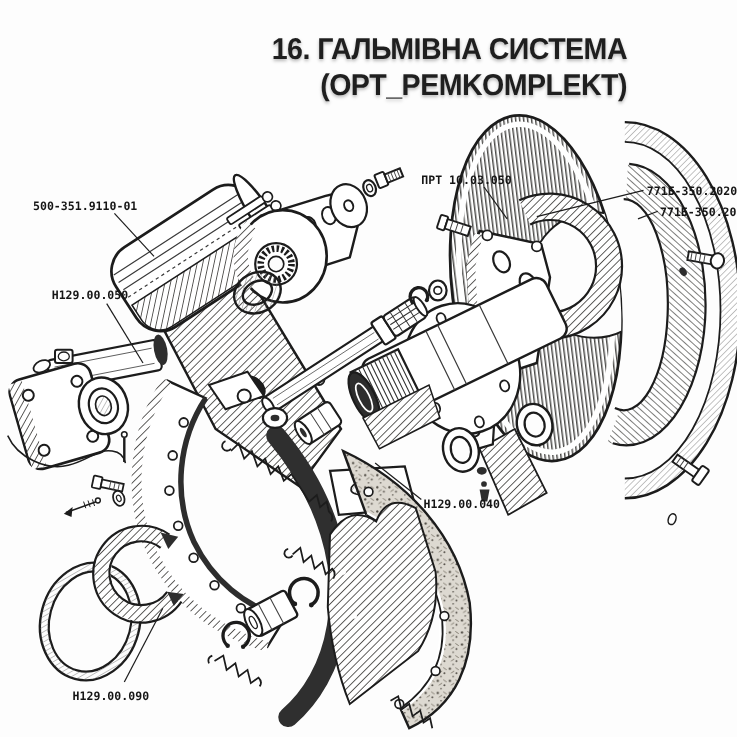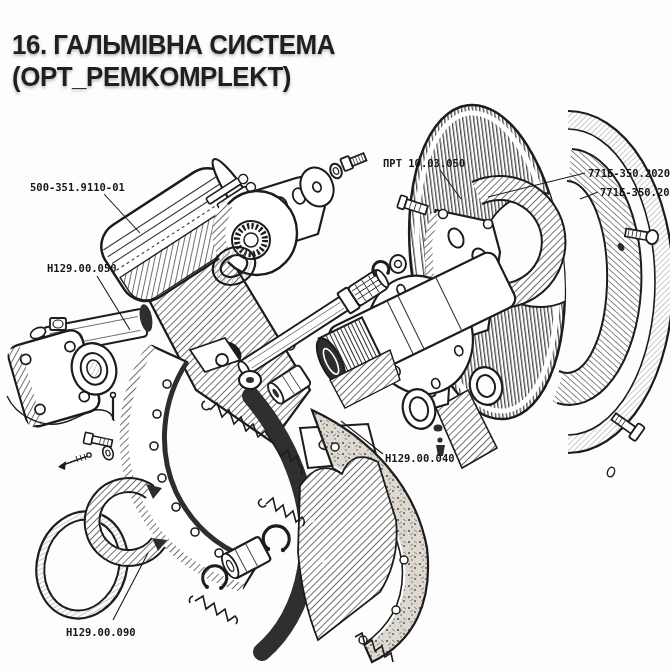--- a/index.html
+++ b/index.html
@@ -2,21 +2,21 @@
 <html><head>
 <meta charset="utf-8">
 <style>
   html,body{margin:0;padding:0;}
   body{
     width:670px;height:670px;position:relative;overflow:hidden;
     background:#fdfdfd;
     font-family:"Liberation Sans", sans-serif;
   }
   header{
-    position:absolute;top:30px;left:12px;width:570px;text-align:left;
+    position:absolute;top:30px;left:0;width:570px;text-align:right;
   }
   h1{
     margin:0;font-size:26px;font-weight:bold;color:#1f1f1f;
     letter-spacing:-0.5px;
     text-shadow:0 2px 3px rgba(0,0,0,.28);
     font-family:"Liberation Sans", sans-serif;
     transform:scaleY(1.05);
   }
   svg{position:absolute;top:0;left:0;}
   .plabel{

